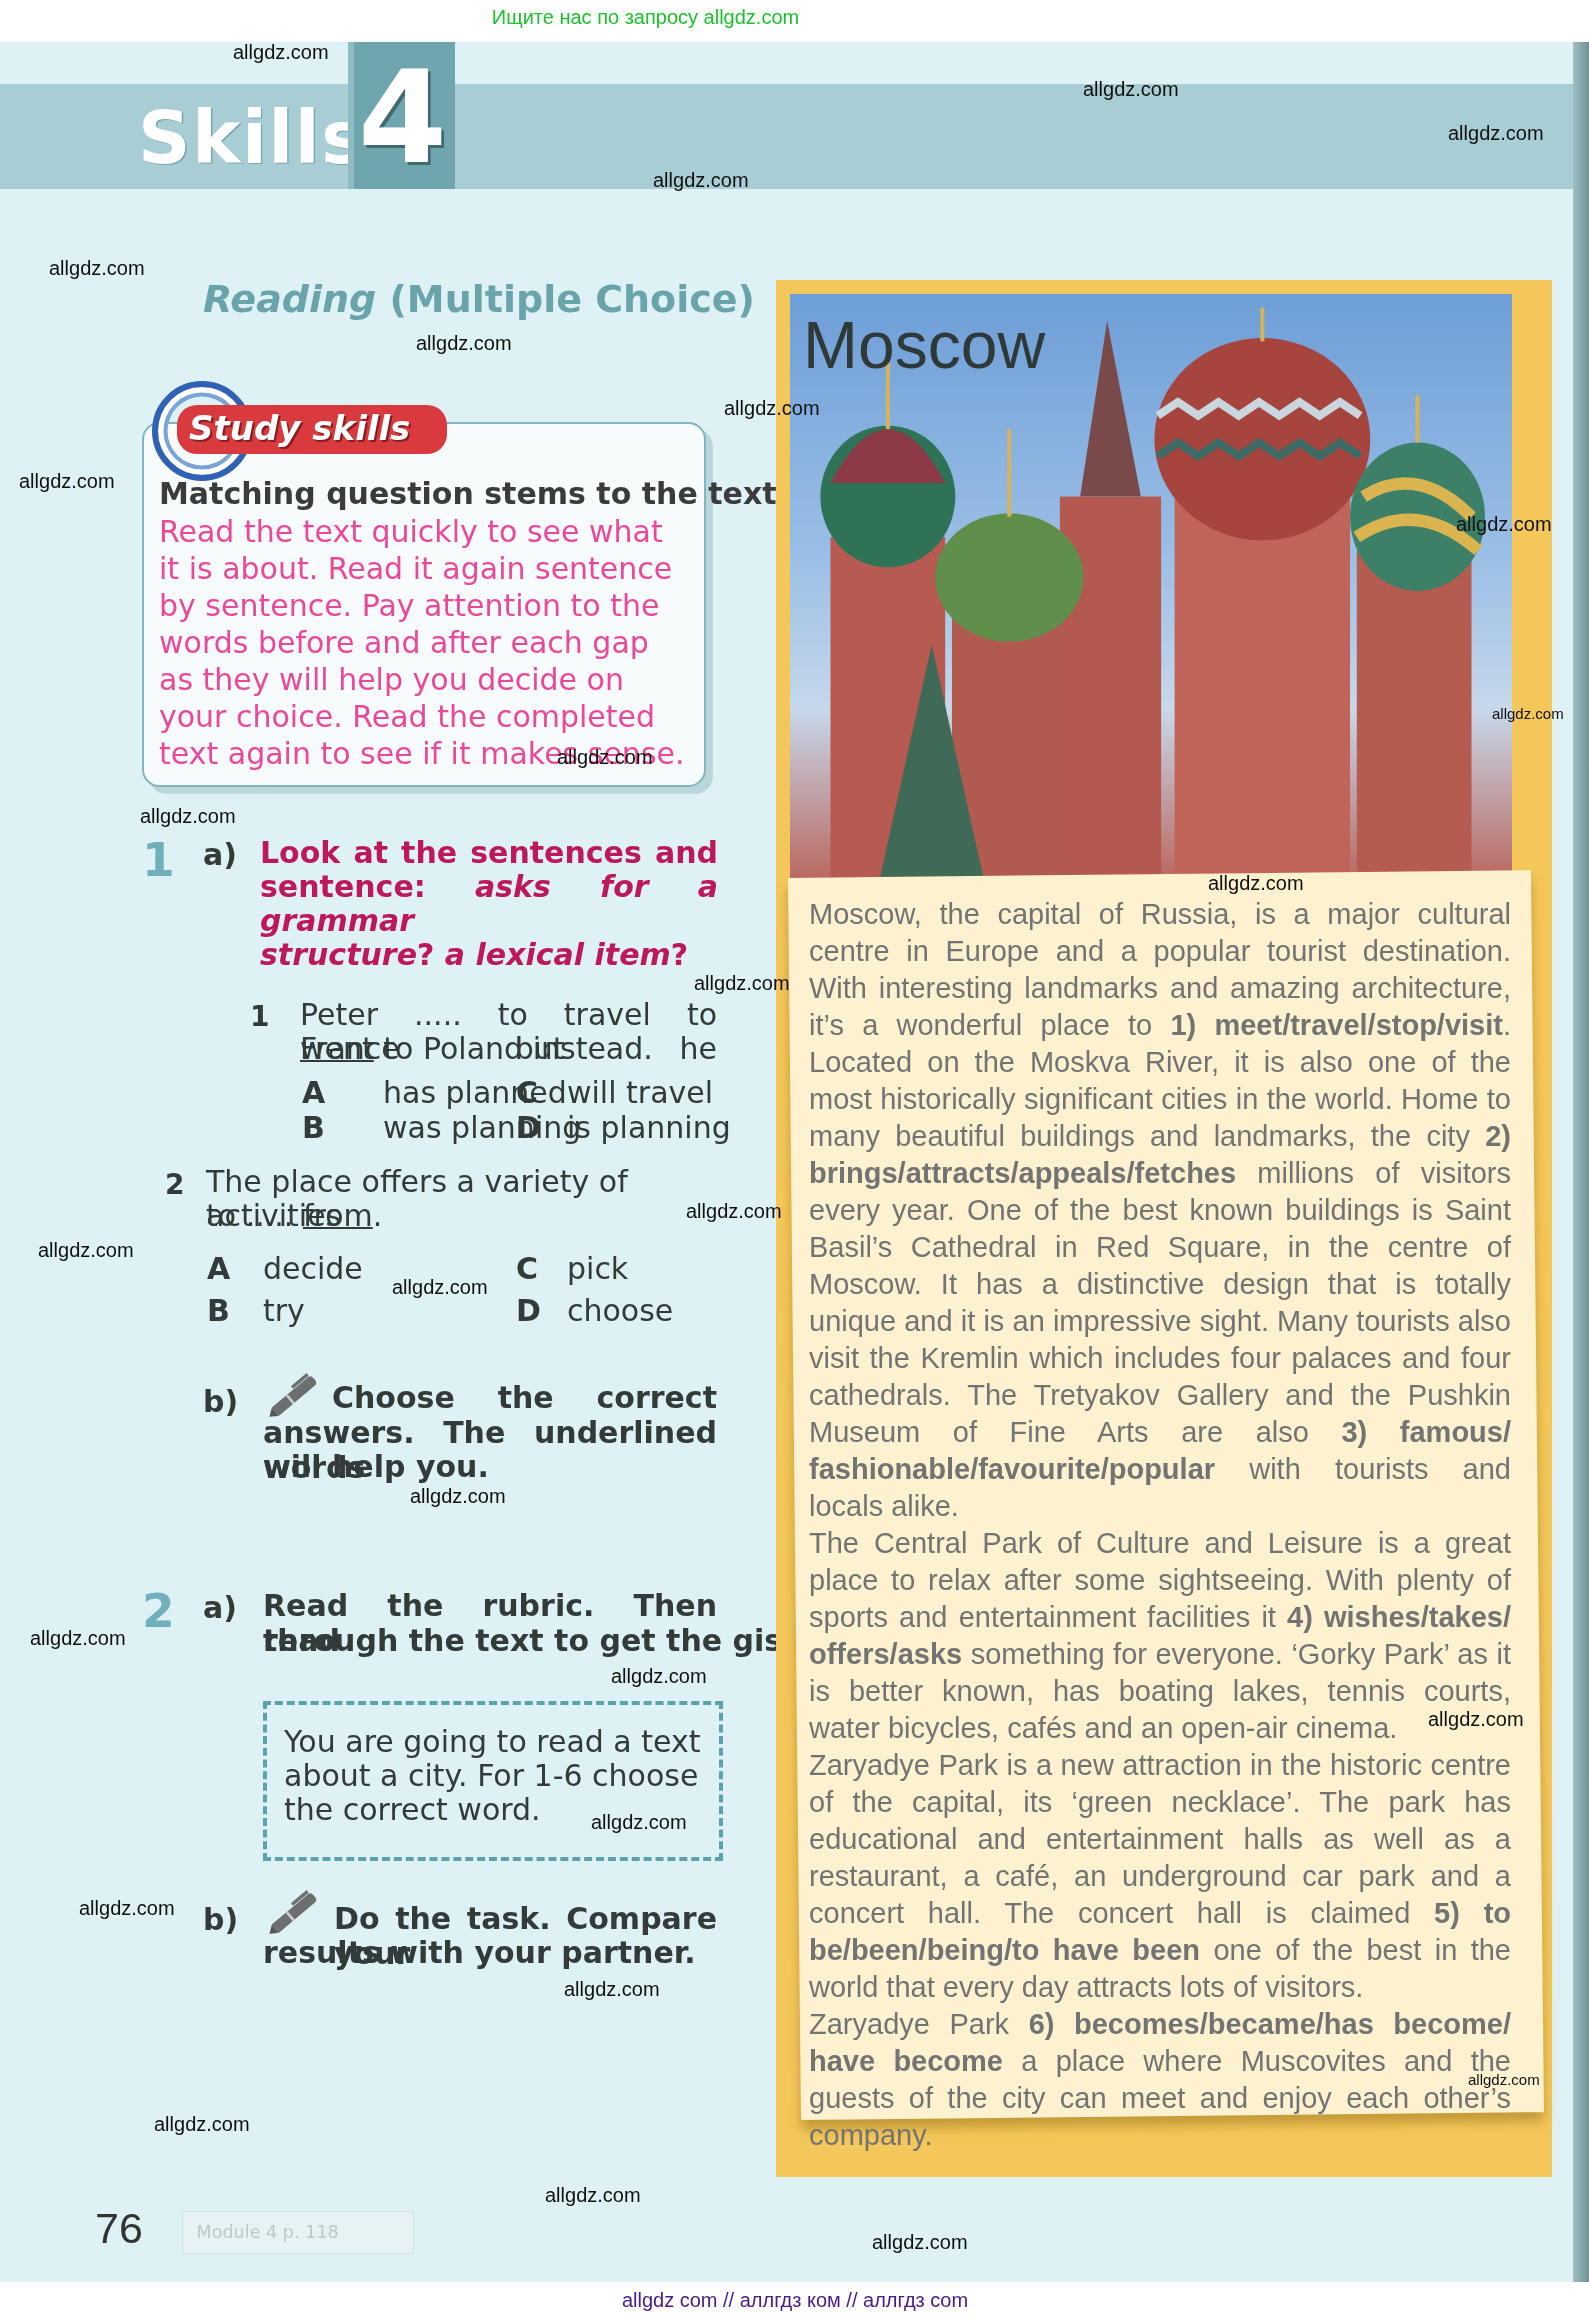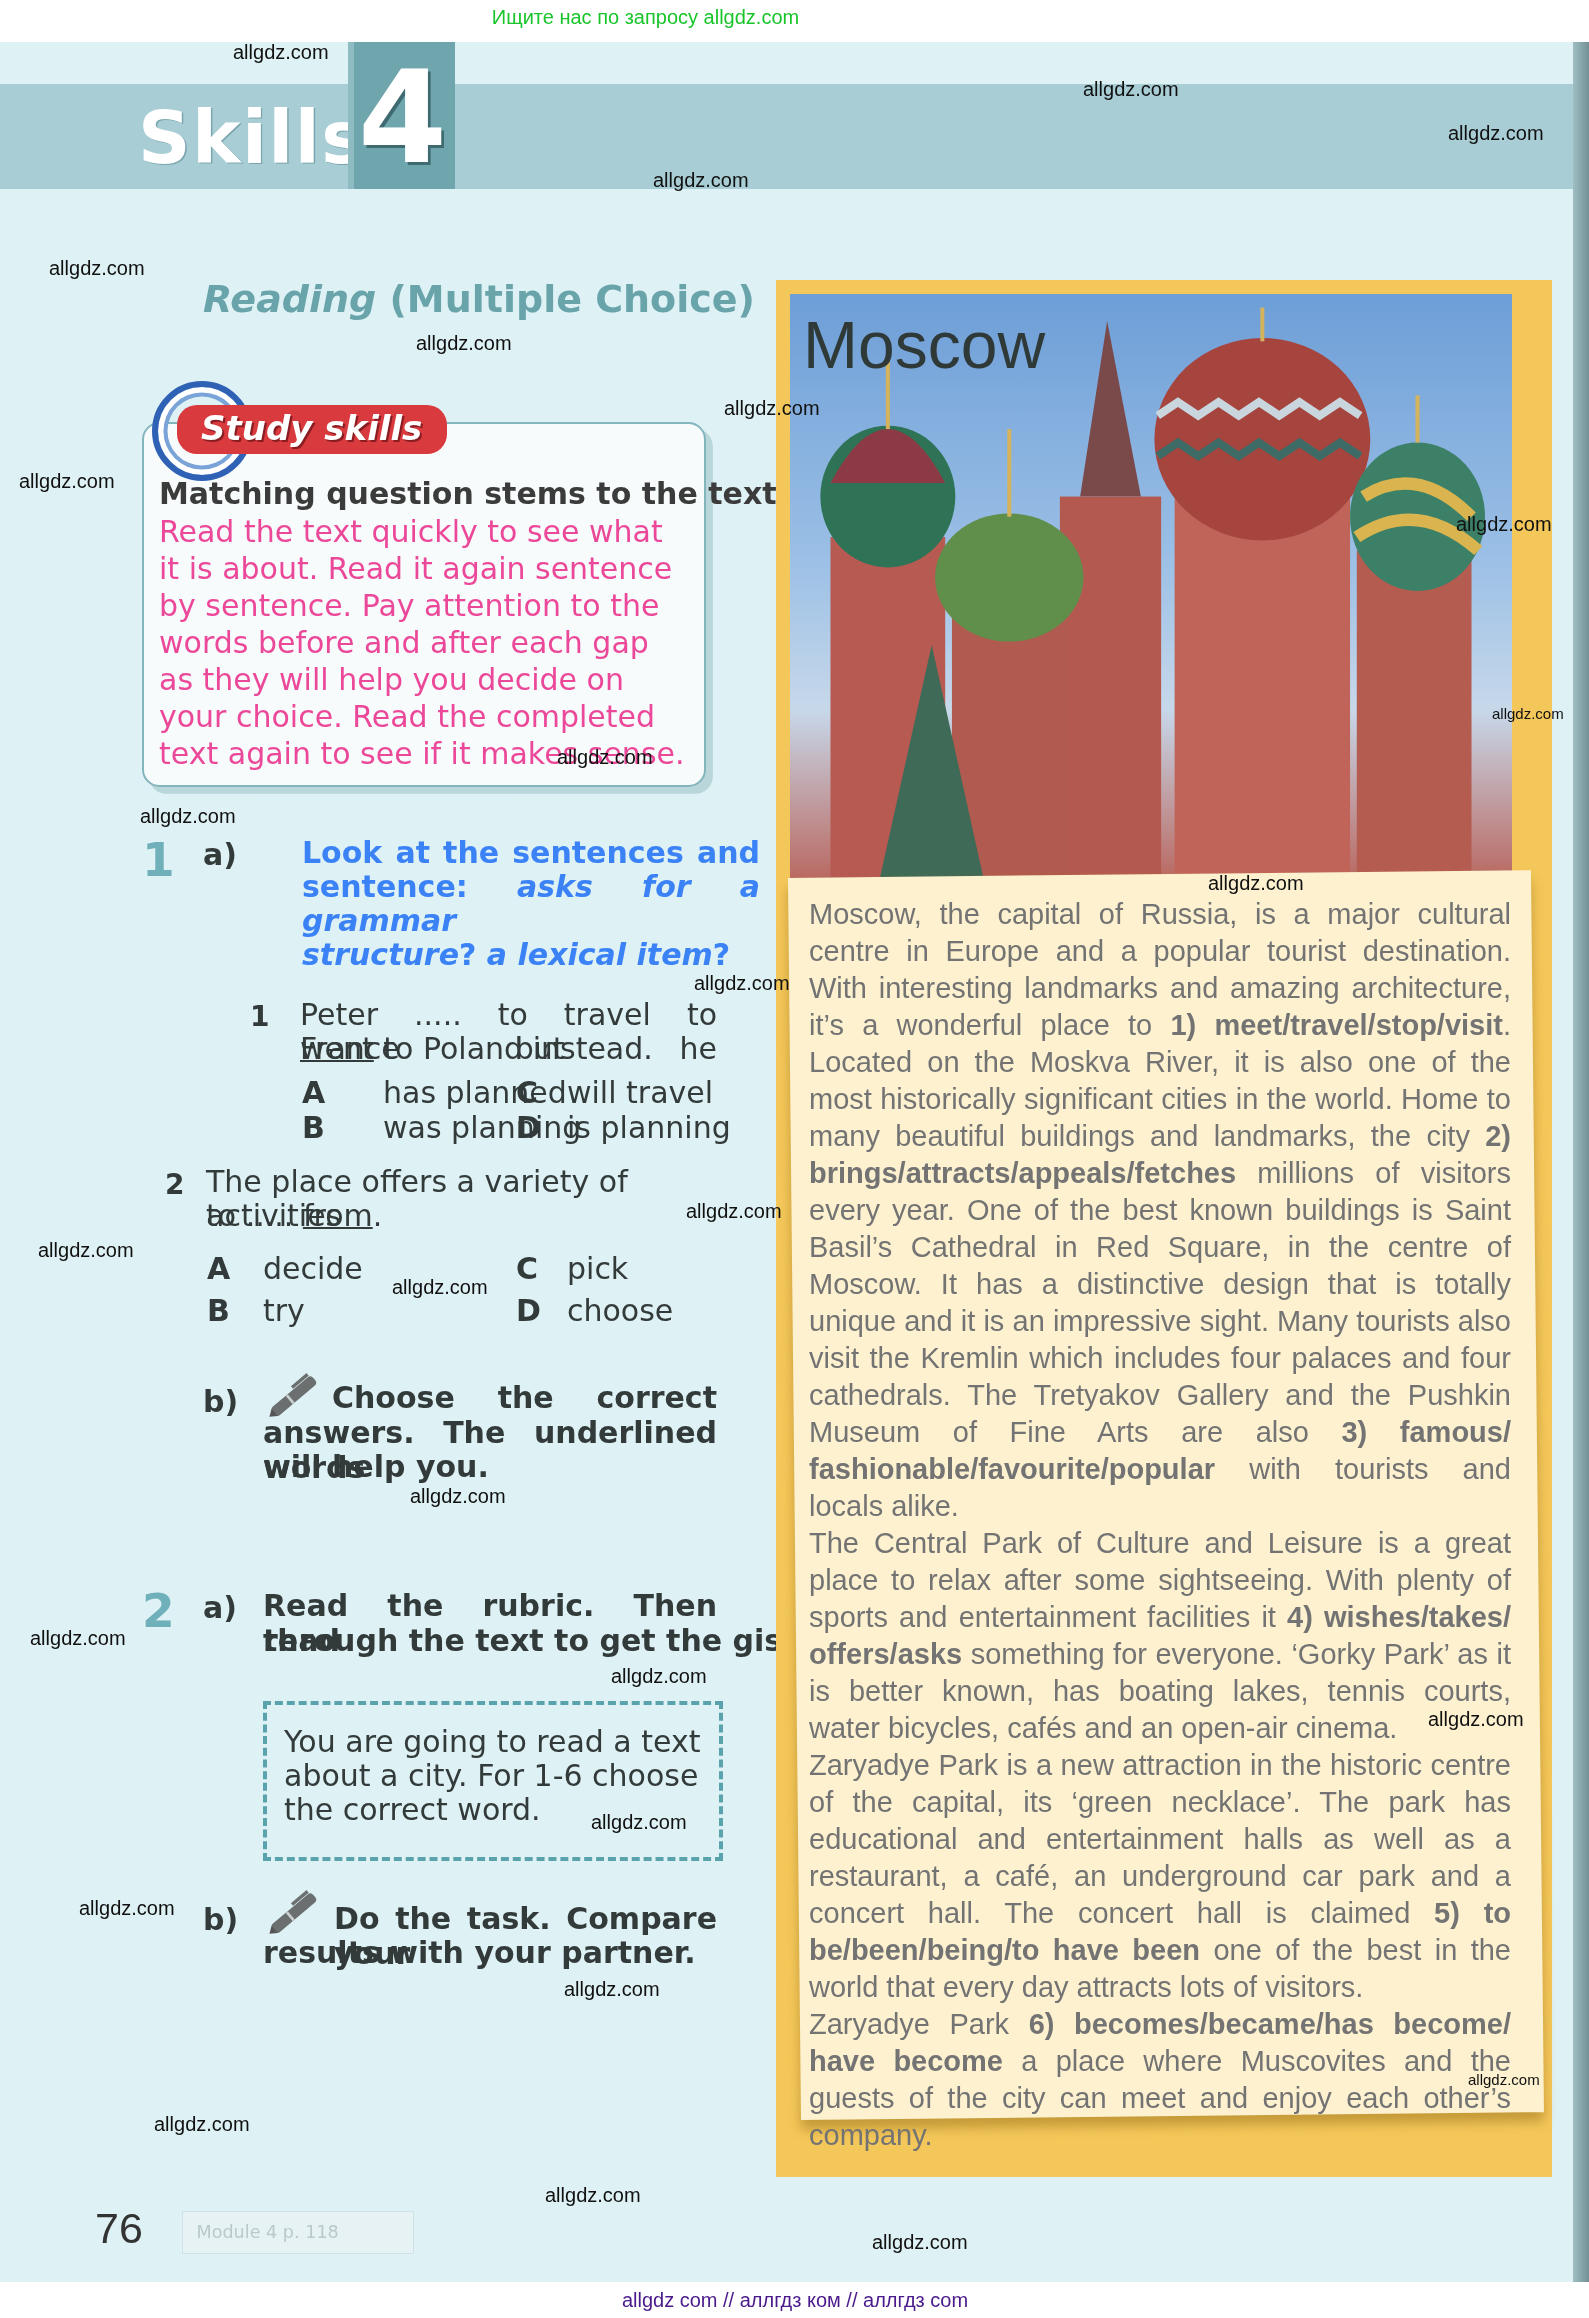--- a/index.html
+++ b/index.html
@@ -13,30 +13,30 @@
   #bottombar span{font-family:"Liberation Sans",sans-serif;font-size:20px;color:#4a1a8c;line-height:37px;}
   #band{left:0;top:84px;width:1573px;height:105px;background:#a8cdd5;}
   #skills-title{left:138px;top:95px;font-family:"DejaVu Sans",sans-serif;font-weight:bold;font-size:73px;color:#fff;letter-spacing:1.4px;text-shadow:1.4px 1.4px 0 #7aa5ad;}
   #unit-box{left:348px;top:42px;width:101px;height:147px;background:#6fa6ae;border-left:6.8px solid #8fbcc3;}
   #unit-num{left:358px;top:54px;width:88px;text-align:center;font-weight:bold;font-size:128px;line-height:128px;color:#fff;text-shadow:2.7px 2.7px 0 #3f6a71;}
   #reading-title{left:203px;top:277px;font-size:38px;color:#6aa4ab;font-weight:bold;}
   #reading-title .it{font-style:italic;}
   #study-box{left:142px;top:422px;width:560px;height:361px;background:#f7fbfc;border:2.7px solid #82b5bc;border-radius:17.6px;box-shadow:6.8px 6.8px 0 #b9d6da;}
   #study-ring{left:152px;top:381px;width:88px;height:88px;border-radius:50%;border:6.8px solid #2f62b4;box-shadow:inset 0 0 0 5.4px #fff, inset 0 0 0 9.5px #7aa4d8;background:transparent;}
   #study-label{left:177px;top:405px;width:270px;height:49px;background:#d93a3e;border-radius:20px;}
-  #study-label span{position:absolute;left:24px;top:2.7px;font-style:italic;font-weight:bold;font-size:34px;color:#fff;text-shadow:2px 2px 0 #8a1d22;white-space:nowrap;}
+  #study-label span{position:absolute;left:12px;top:2.7px;font-style:italic;font-weight:bold;font-size:34px;color:#fff;text-shadow:2px 2px 0 #8a1d22;white-space:nowrap;}
   #study-head{left:159px;top:476px;font-weight:bold;font-size:30px;color:#3b3b3b;}
   #study-body{left:159px;top:513px;width:533px;font-size:30px;line-height:37px;color:#ec4899;}
   .exnum{font-weight:bold;color:#6fb0ba;font-size:47px;}
   .bold{font-weight:bold;}
   .txt{color:#333a3a;}
   .j{text-align:justify;text-align-last:justify;}
   #ex1num{left:142px;top:832px;}
   #ex1a-label{left:203px;top:837px;font-size:30px;font-weight:bold;color:#333a3a;}
-  #ex1a-text{left:260px;top:836px;width:458px;font-size:30px;line-height:34px;font-weight:bold;color:#3b82f6;margin-left:42px;}
+  #ex1a-text{left:260px;top:836px;width:458px;font-size:30px;line-height:34px;font-weight:bold;color:#be185d;}
   #ex1a-text .l{display:block;text-align:justify;text-align-last:justify;}
   #ex1a-text .last{display:block;}
   #ex1a-text i{font-style:italic;}
   .q-num{font-size:28px;font-weight:bold;color:#333a3a;}
   .q-text{font-size:30px;line-height:34px;color:#333a3a;}
   .u{text-decoration:underline;text-decoration-thickness:2px;}
   .opt-letter{font-size:30px;font-weight:bold;color:#333a3a;}
   .opt-text{font-size:30px;color:#333a3a;}
   #pen1,#pen2{width:68px;height:47px;}
   #rubric-box{left:263px;top:1701px;width:452px;height:152px;border:4.7px dashed #5aa3ad;}

